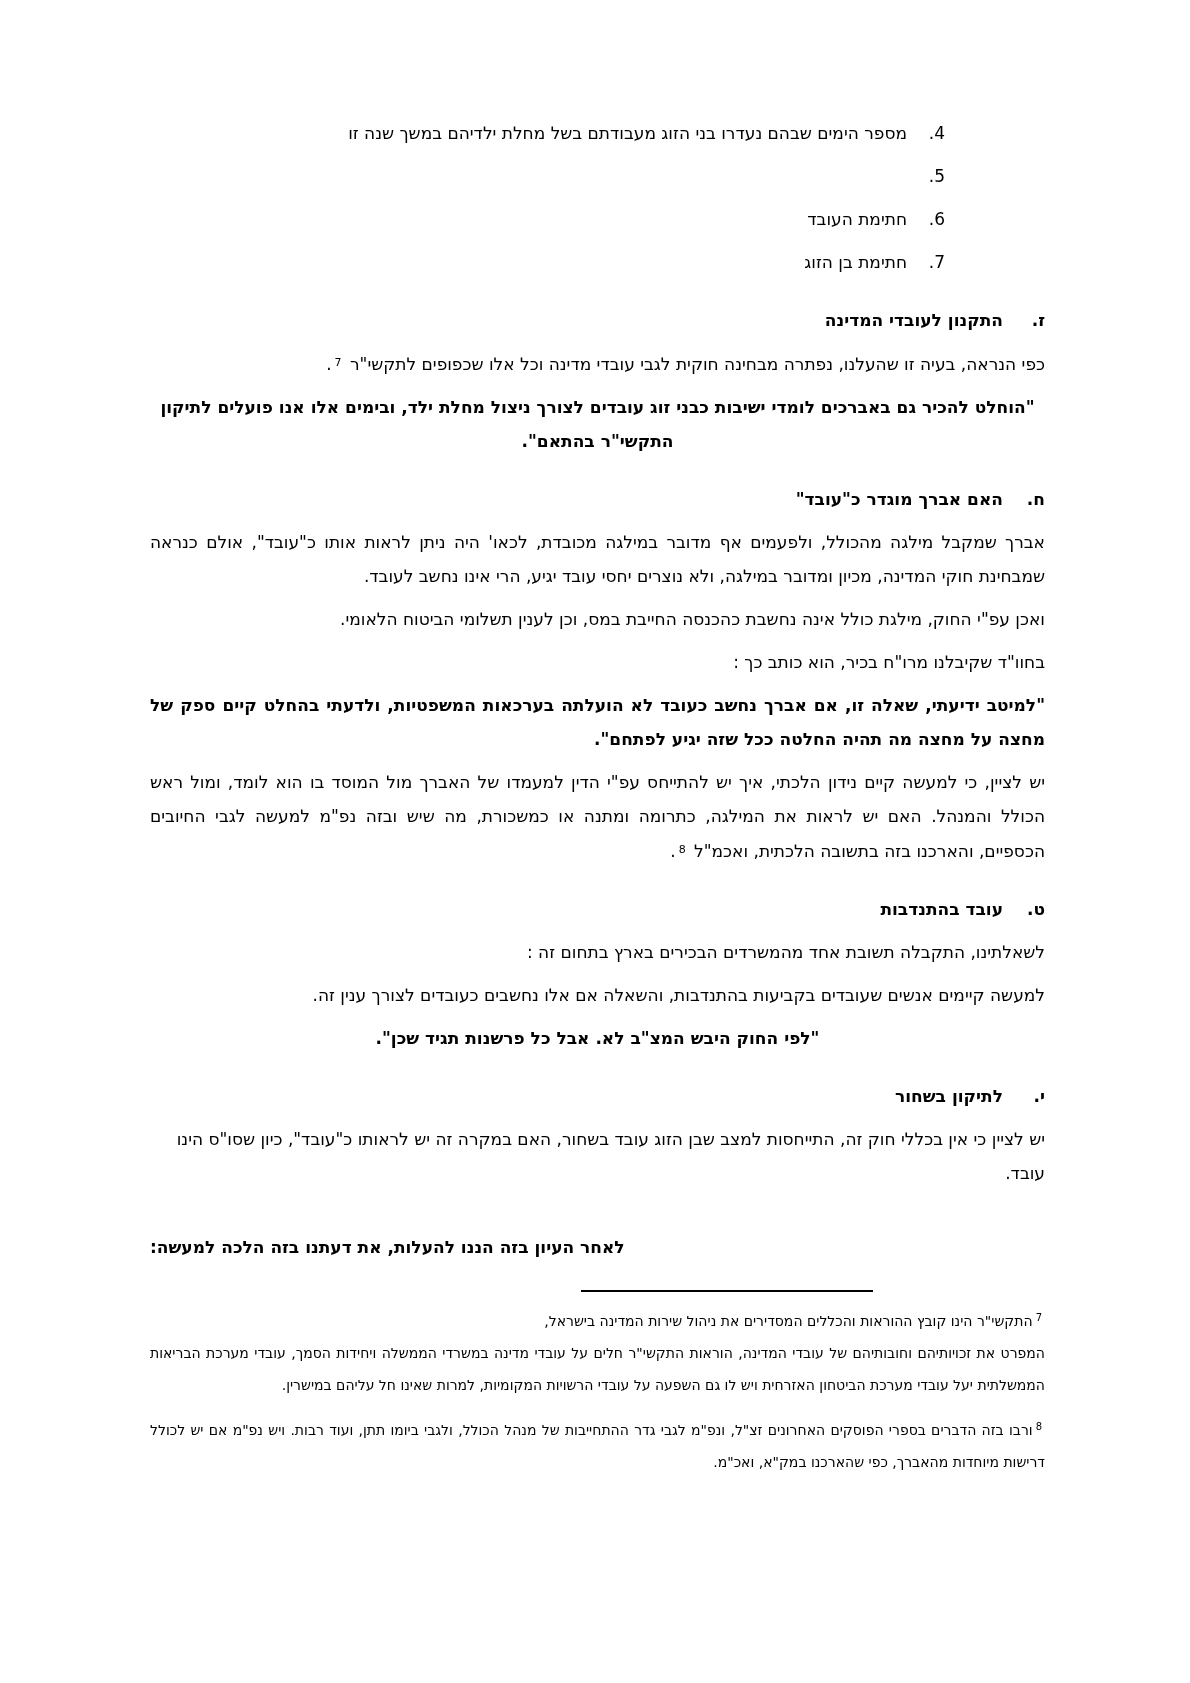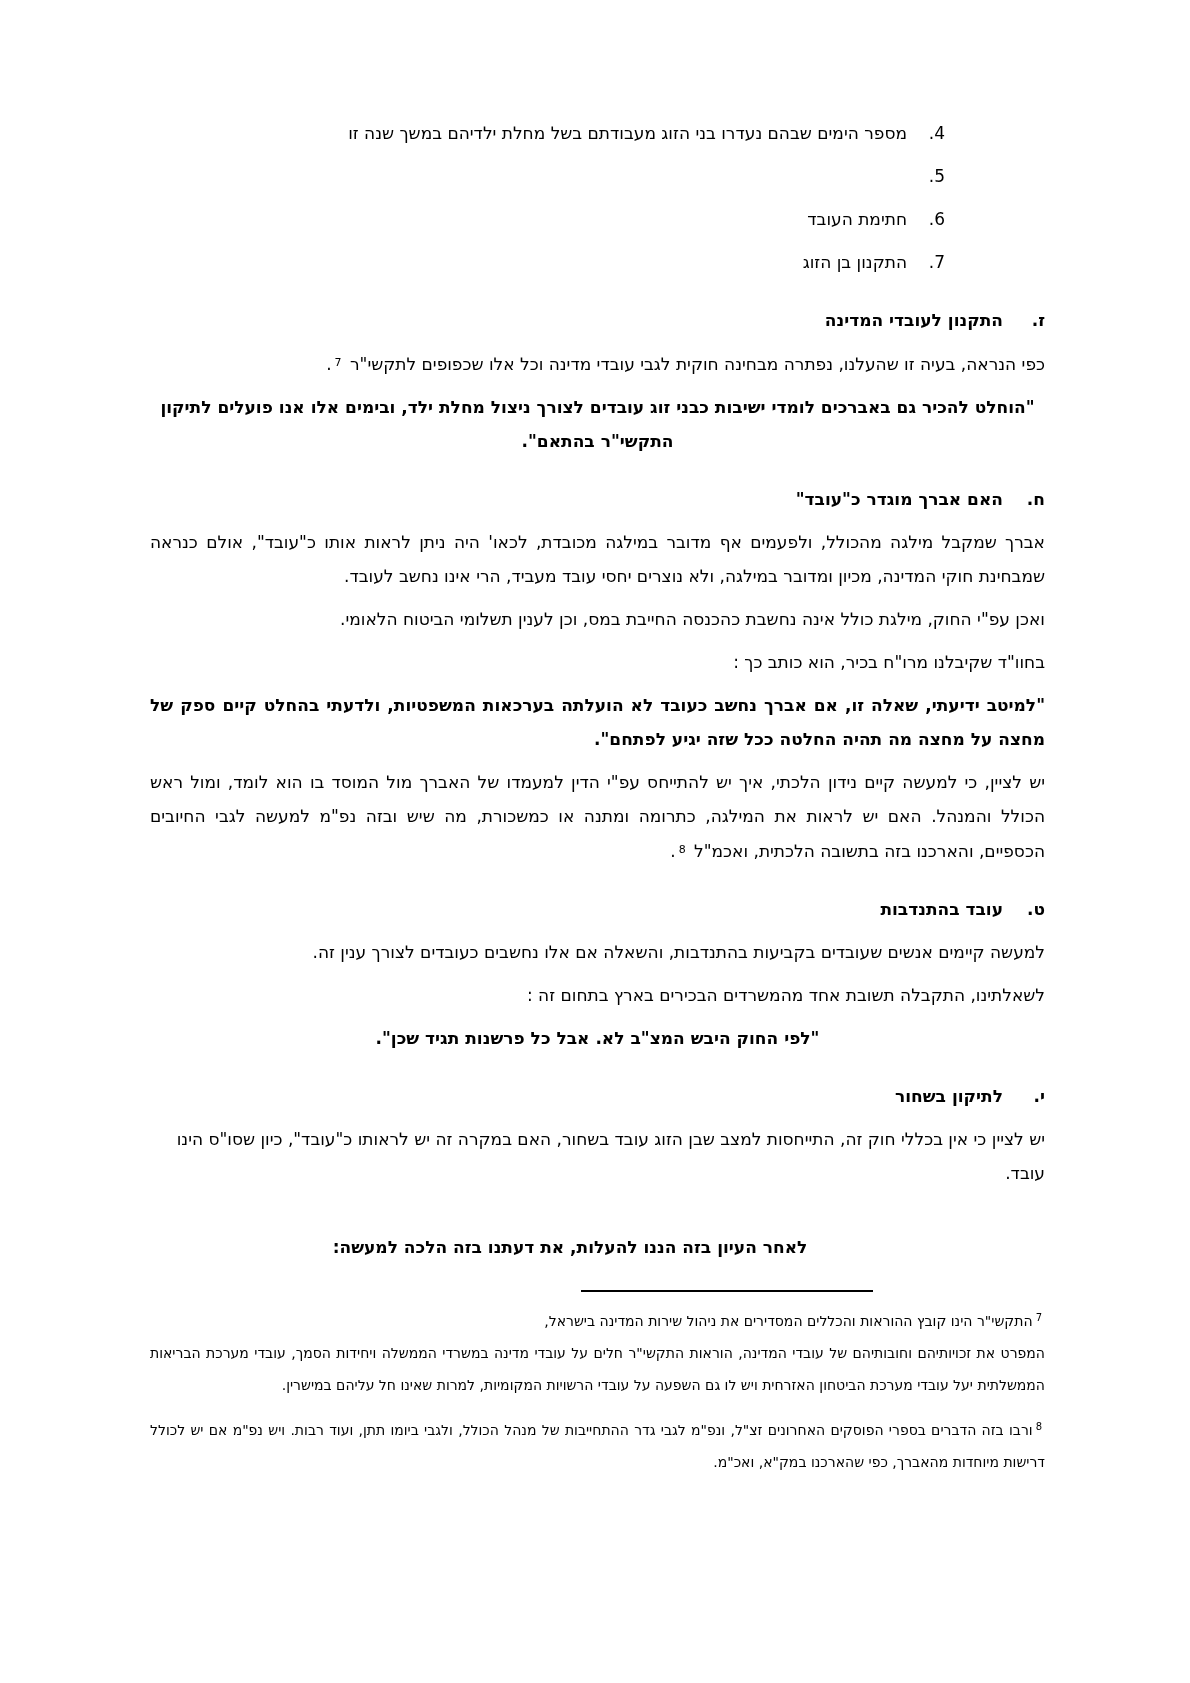--- a/index.html
+++ b/index.html
@@ -14,21 +14,21 @@
   p{margin:0;}
   .body-par{margin-top:9px;}
   .just{text-align:justify;}
   .items{margin-right:100px;margin-bottom:6px;}
   .item{display:flex;margin-bottom:9px;}
   .item .num{width:38px;flex-shrink:0;}
   .sec-h{display:flex;font-weight:bold;margin-top:24px;}
   .sec-h .marker{width:42px;flex-shrink:0;}
   .quote-center{font-weight:bold;text-align:center;margin-top:9px;}
   .quote-just{font-weight:bold;text-align:justify;margin-top:9px;}
-  .closing{font-weight:bold;text-align:center;margin-top:40px;padding-right:55px;}
+  .closing{font-weight:bold;text-align:left;margin-top:40px;padding-right:55px;}
   .fnref{font-size:11px;vertical-align:4px;padding:0 3px;}
   .fn-sep{border:0;border-top:2px solid #000;width:292px;margin:26px 172px 4px auto;}
   .footnotes{font-size:14px;line-height:32px;}
   .footnote{margin-top:10px;text-align:justify;}
   .footnote .fnref{font-size:10px;vertical-align:5px;}
 </style>
 </head>
 <body>
 
 <div class="page">
@@ -40,47 +40,47 @@
     </div>
     <div class="item">
       <span class="num">5.</span>
     </div>
     <div class="item">
       <span class="num">6.</span>
       <span>חתימת העובד</span>
     </div>
     <div class="item">
       <span class="num">7.</span>
-      <span>התקנון בן הזוג</span>
+      <span>חתימת בן הזוג</span>
     </div>
   </div>
 
   <div class="sec-h">
     <span class="marker">ז.</span>
     <span>התקנון לעובדי המדינה</span>
   </div>
   <p class="body-par"><span>כפי הנראה, בעיה זו שהעלנו, נפתרה מבחינה חוקית לגבי עובדי מדינה וכל אלו שכפופים לתקשי"ר </span><sup class="fnref">7</sup><span>.</span></p>
   <p class="quote-center">"הוחלט להכיר גם באברכים לומדי ישיבות כבני זוג עובדים לצורך ניצול מחלת ילד, ובימים אלו אנו פועלים לתיקון התקשי"ר בהתאם".</p>
 
   <div class="sec-h">
     <span class="marker">ח.</span>
     <span>האם אברך מוגדר כ"עובד"</span>
   </div>
-  <p class="body-par just">אברך שמקבל מילגה מהכולל, ולפעמים אף מדובר במילגה מכובדת, לכאו' היה ניתן לראות אותו כ"עובד", אולם כנראה שמבחינת חוקי המדינה, מכיון ומדובר במילגה, ולא נוצרים יחסי עובד מעביד, הרי אינו נחשב לעובד.</p>
+  <p class="body-par just">אברך שמקבל מילגה מהכולל, ולפעמים אף מדובר במילגה מכובדת, לכאו' היה ניתן לראות אותו כ"עובד", אולם כנראה שמבחינת חוקי המדינה, מכיון ומדובר במילגה, ולא נוצרים יחסי עובד יגיע, הרי אינו נחשב לעובד.</p>
   <p class="body-par">ואכן עפ"י החוק, מילגת כולל אינה נחשבת כהכנסה החייבת במס, וכן לענין תשלומי הביטוח הלאומי.</p>
   <p class="body-par">בחוו"ד שקיבלנו מרו"ח בכיר, הוא כותב כך :</p>
   <p class="quote-just">"למיטב ידיעתי, שאלה זו, אם אברך נחשב כעובד לא הועלתה בערכאות המשפטיות, ולדעתי בהחלט קיים ספק של מחצה על מחצה מה תהיה החלטה ככל שזה יגיע לפתחם".</p>
   <p class="body-par just"><span>יש לציין, כי למעשה קיים נידון הלכתי, איך יש להתייחס עפ"י הדין למעמדו של האברך מול המוסד בו הוא לומד, ומול ראש הכולל והמנהל. האם יש לראות את המילגה, כתרומה ומתנה או כמשכורת, מה שיש ובזה נפ"מ למעשה לגבי החיובים הכספיים, והארכנו בזה בתשובה הלכתית, ואכמ"ל </span><sup class="fnref">8</sup><span>.</span></p>
 
   <div class="sec-h">
     <span class="marker">ט.</span>
     <span>עובד בהתנדבות</span>
   </div>
+  <p class="body-par">לשאלתינו, התקבלה תשובת אחד מהמשרדים הבכירים בארץ בתחום זה :</p>
   <p class="body-par">למעשה קיימים אנשים שעובדים בקביעות בהתנדבות, והשאלה אם אלו נחשבים כעובדים לצורך ענין זה.</p>
-  <p class="body-par">לשאלתינו, התקבלה תשובת אחד מהמשרדים הבכירים בארץ בתחום זה :</p>
   <p class="quote-center">"לפי החוק היבש המצ"ב לא. אבל כל פרשנות תגיד שכן".</p>
 
   <div class="sec-h">
     <span class="marker">י.</span>
     <span>לתיקון בשחור</span>
   </div>
   <p class="body-par">יש לציין כי אין בכללי חוק זה, התייחסות למצב שבן הזוג עובד בשחור, האם במקרה זה יש לראותו כ"עובד", כיון שסו"ס הינו עובד.</p>
 
   <p class="closing">לאחר העיון בזה הננו להעלות, את דעתנו בזה הלכה למעשה:</p>
 

